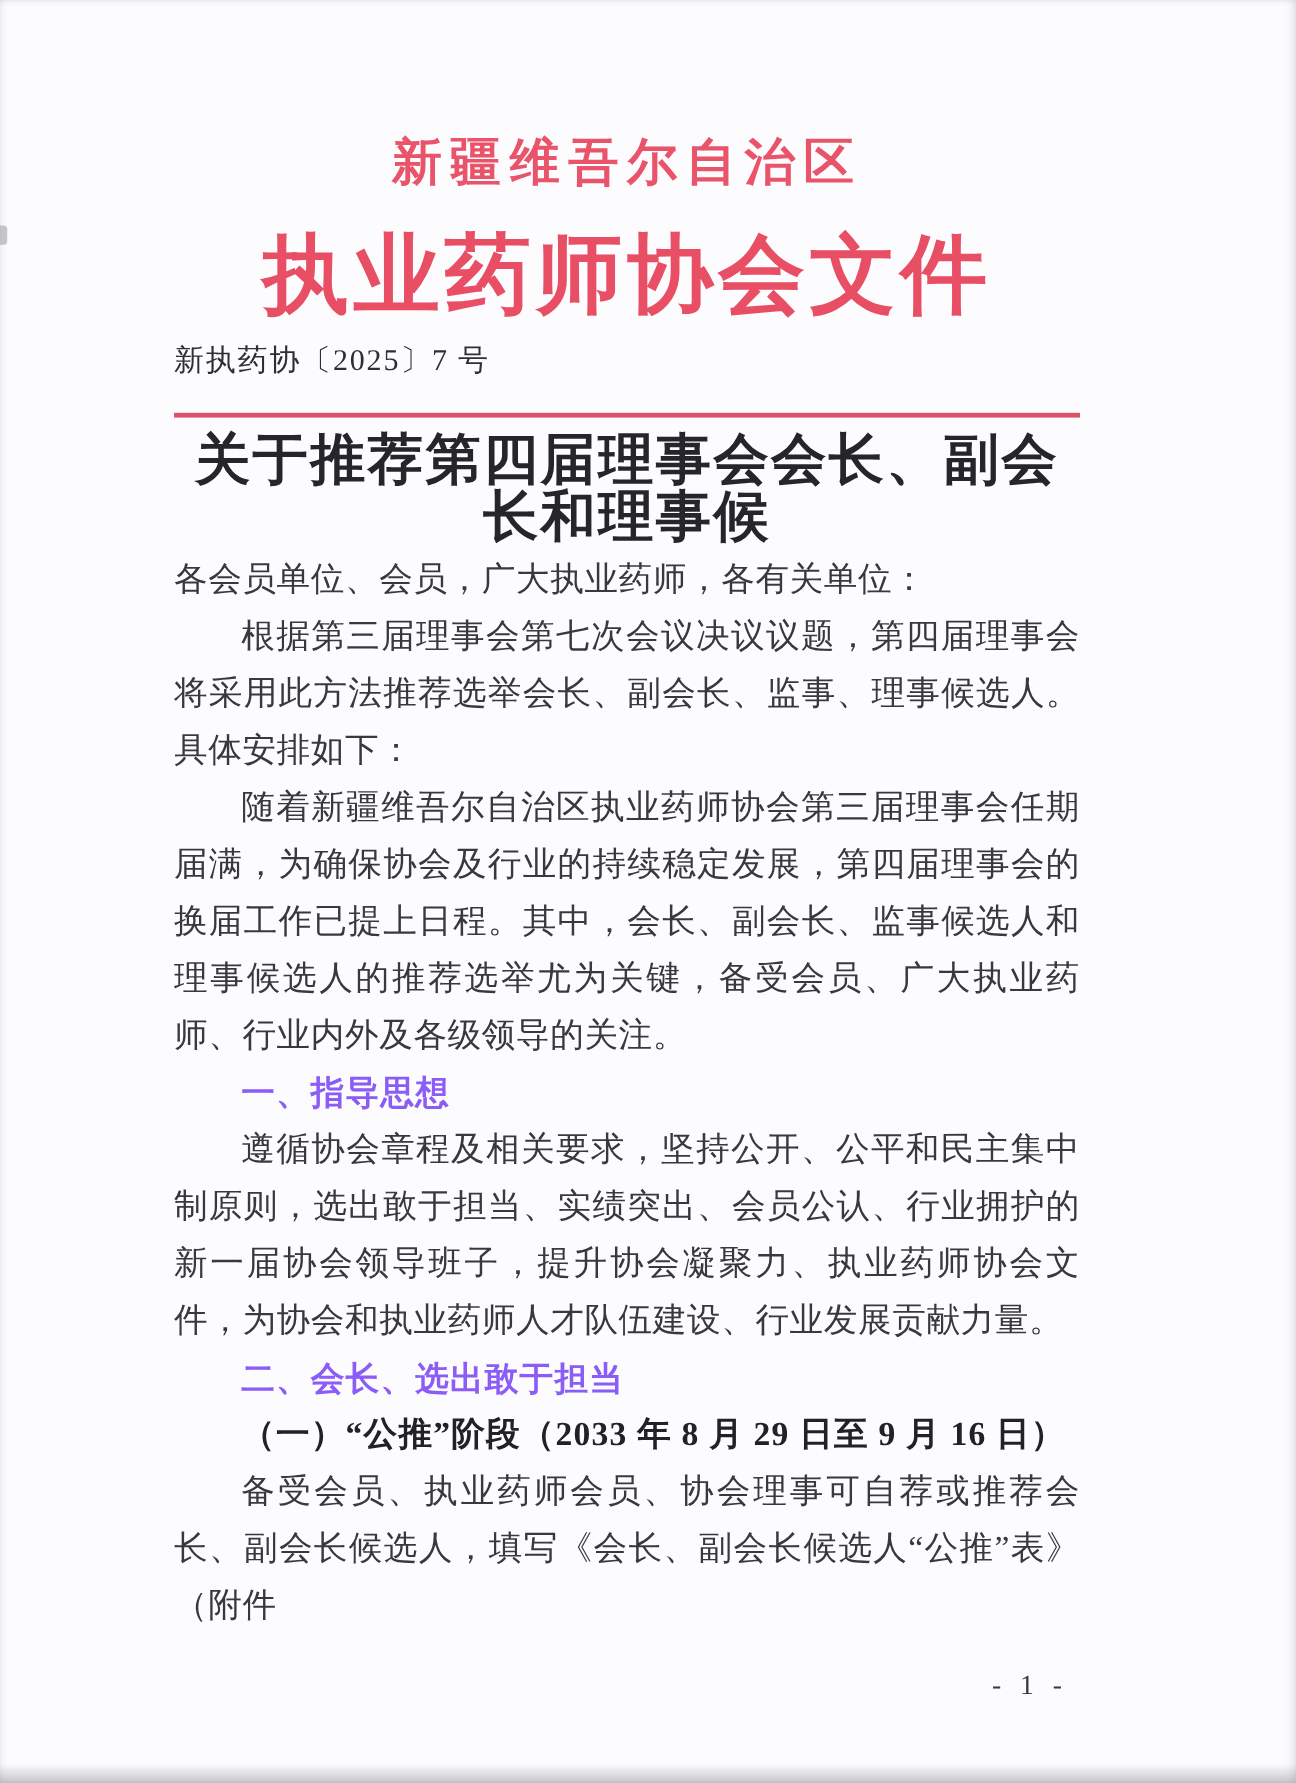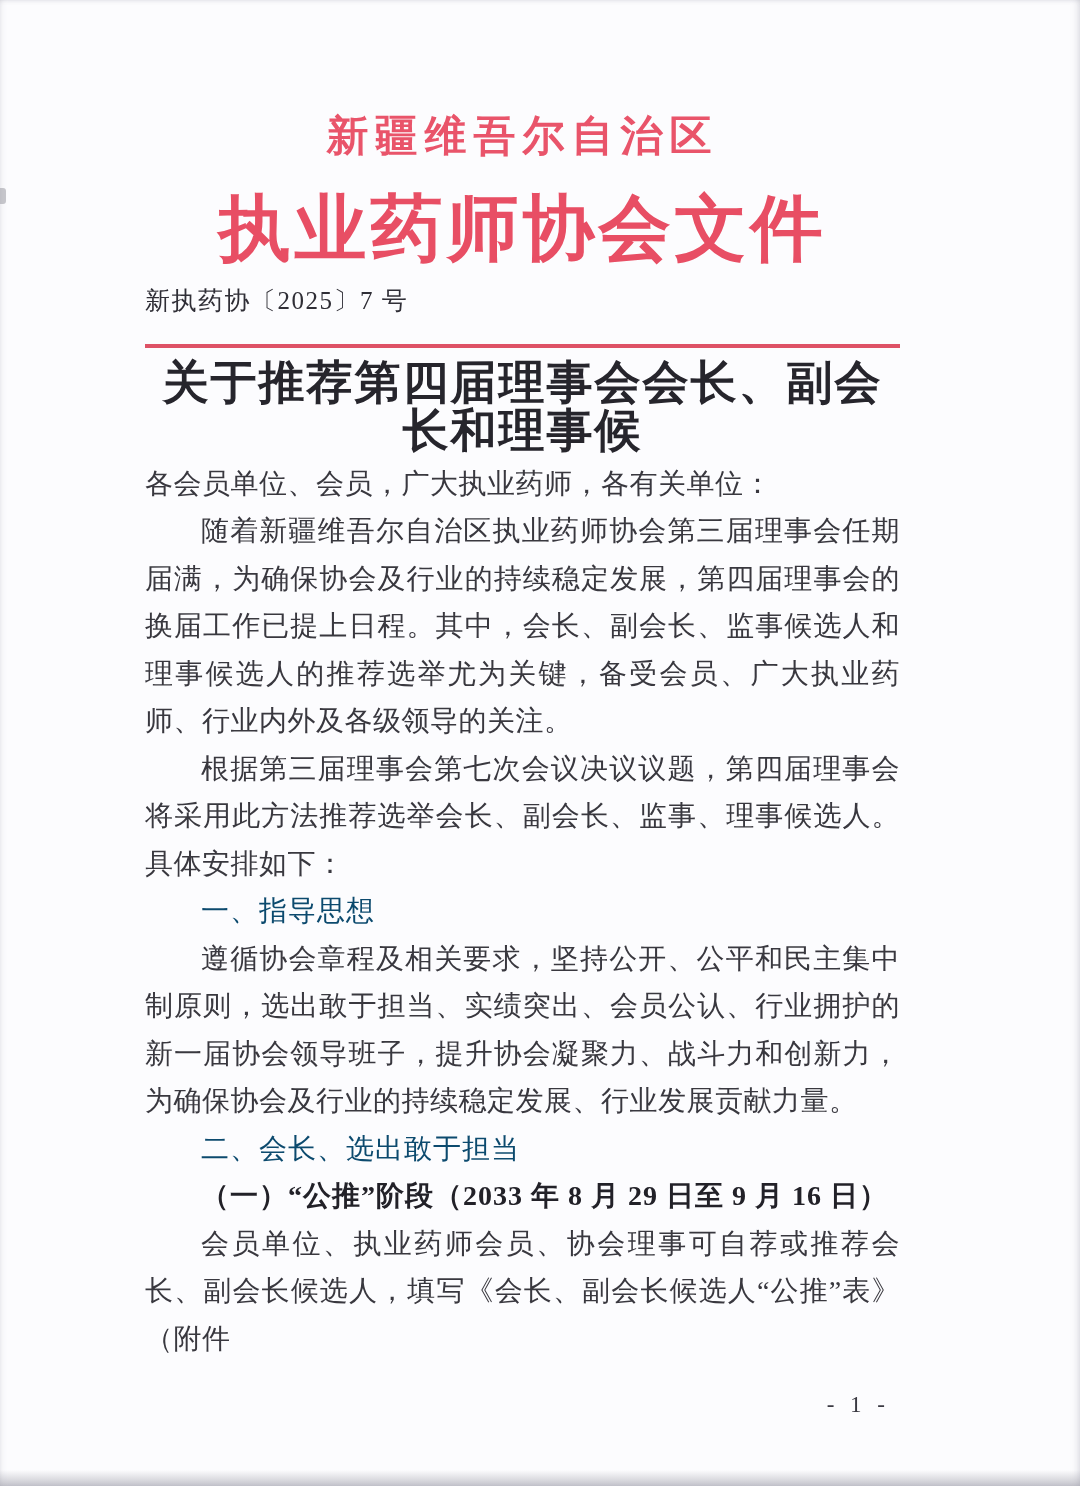--- a/index.html
+++ b/index.html
@@ -96,22 +96,22 @@
   }
   .bodytext p { margin: 0; }
   .salutation { text-align: left; font-family: Liberation Serif, serif; }
   .para {
     text-indent: 2em;
     text-align: justify;
     text-align-last: left;
   }
   .heading {
     font-family: "Liberation Sans", "DejaVu Sans", sans-serif;
-    font-weight: 400;
-    color: #0c4a6e;
+    font-weight: 700;
+    color: #8b5cf6;
     padding-left: 2em;
     letter-spacing: 1px;
   }
   .subheading {
     font-weight: 700;
     color: #222128;
     padding-left: 2em;
     letter-spacing: 1px;
   }
   .pagenum {
@@ -136,25 +136,25 @@
       <div class="org2">执业药师协会文件</div>
       <div class="docnum">新执药协〔2025〕7 号</div>
     </header>
 
     <div class="rule"></div>
 
     <h1 class="title"><span>关于推荐第四届理事会会长、副会长和理事候</span><br></h1>
 
     <main class="bodytext">
       <p class="salutation">各会员单位、会员，广大执业药师，各有关单位：</p>
+      <p class="para">根据第三届理事会第七次会议决议议题，第四届理事会将采用此方法推荐选举会长、副会长、监事、理事候选人。具体安排如下：</p>
       <p class="para">随着新疆维吾尔自治区执业药师协会第三届理事会任期届满，为确保协会及行业的持续稳定发展，第四届理事会的换届工作已提上日程。其中，会长、副会长、监事候选人和理事候选人的推荐选举尤为关键，备受会员、广大执业药师、行业内外及各级领导的关注。</p>
-      <p class="para">根据第三届理事会第七次会议决议议题，第四届理事会将采用此方法推荐选举会长、副会长、监事、理事候选人。具体安排如下：</p>
       <p class="heading">一、指导思想</p>
-      <p class="para">遵循协会章程及相关要求，坚持公开、公平和民主集中制原则，选出敢于担当、实绩突出、会员公认、行业拥护的新一届协会领导班子，提升协会凝聚力、战斗力和创新力，为确保协会及行业的持续稳定发展、行业发展贡献力量。</p>
+      <p class="para">遵循协会章程及相关要求，坚持公开、公平和民主集中制原则，选出敢于担当、实绩突出、会员公认、行业拥护的新一届协会领导班子，提升协会凝聚力、执业药师协会文件，为协会和执业药师人才队伍建设、行业发展贡献力量。</p>
       <p class="heading">二、会长、选出敢于担当</p>
       <p class="subheading">（一）“公推”阶段（2033 年 8 月 29 日至 9 月 16 日）</p>
-      <p class="para">会员单位、执业药师会员、协会理事可自荐或推荐会长、副会长候选人，填写《会长、副会长候选人“公推”表》（附件</p>
+      <p class="para">备受会员、执业药师会员、协会理事可自荐或推荐会长、副会长候选人，填写《会长、副会长候选人“公推”表》（附件</p>
     </main>
 
   </div>
 
   <div class="pagenum">- 1 -</div>
 </div>
 
 </body></html>

